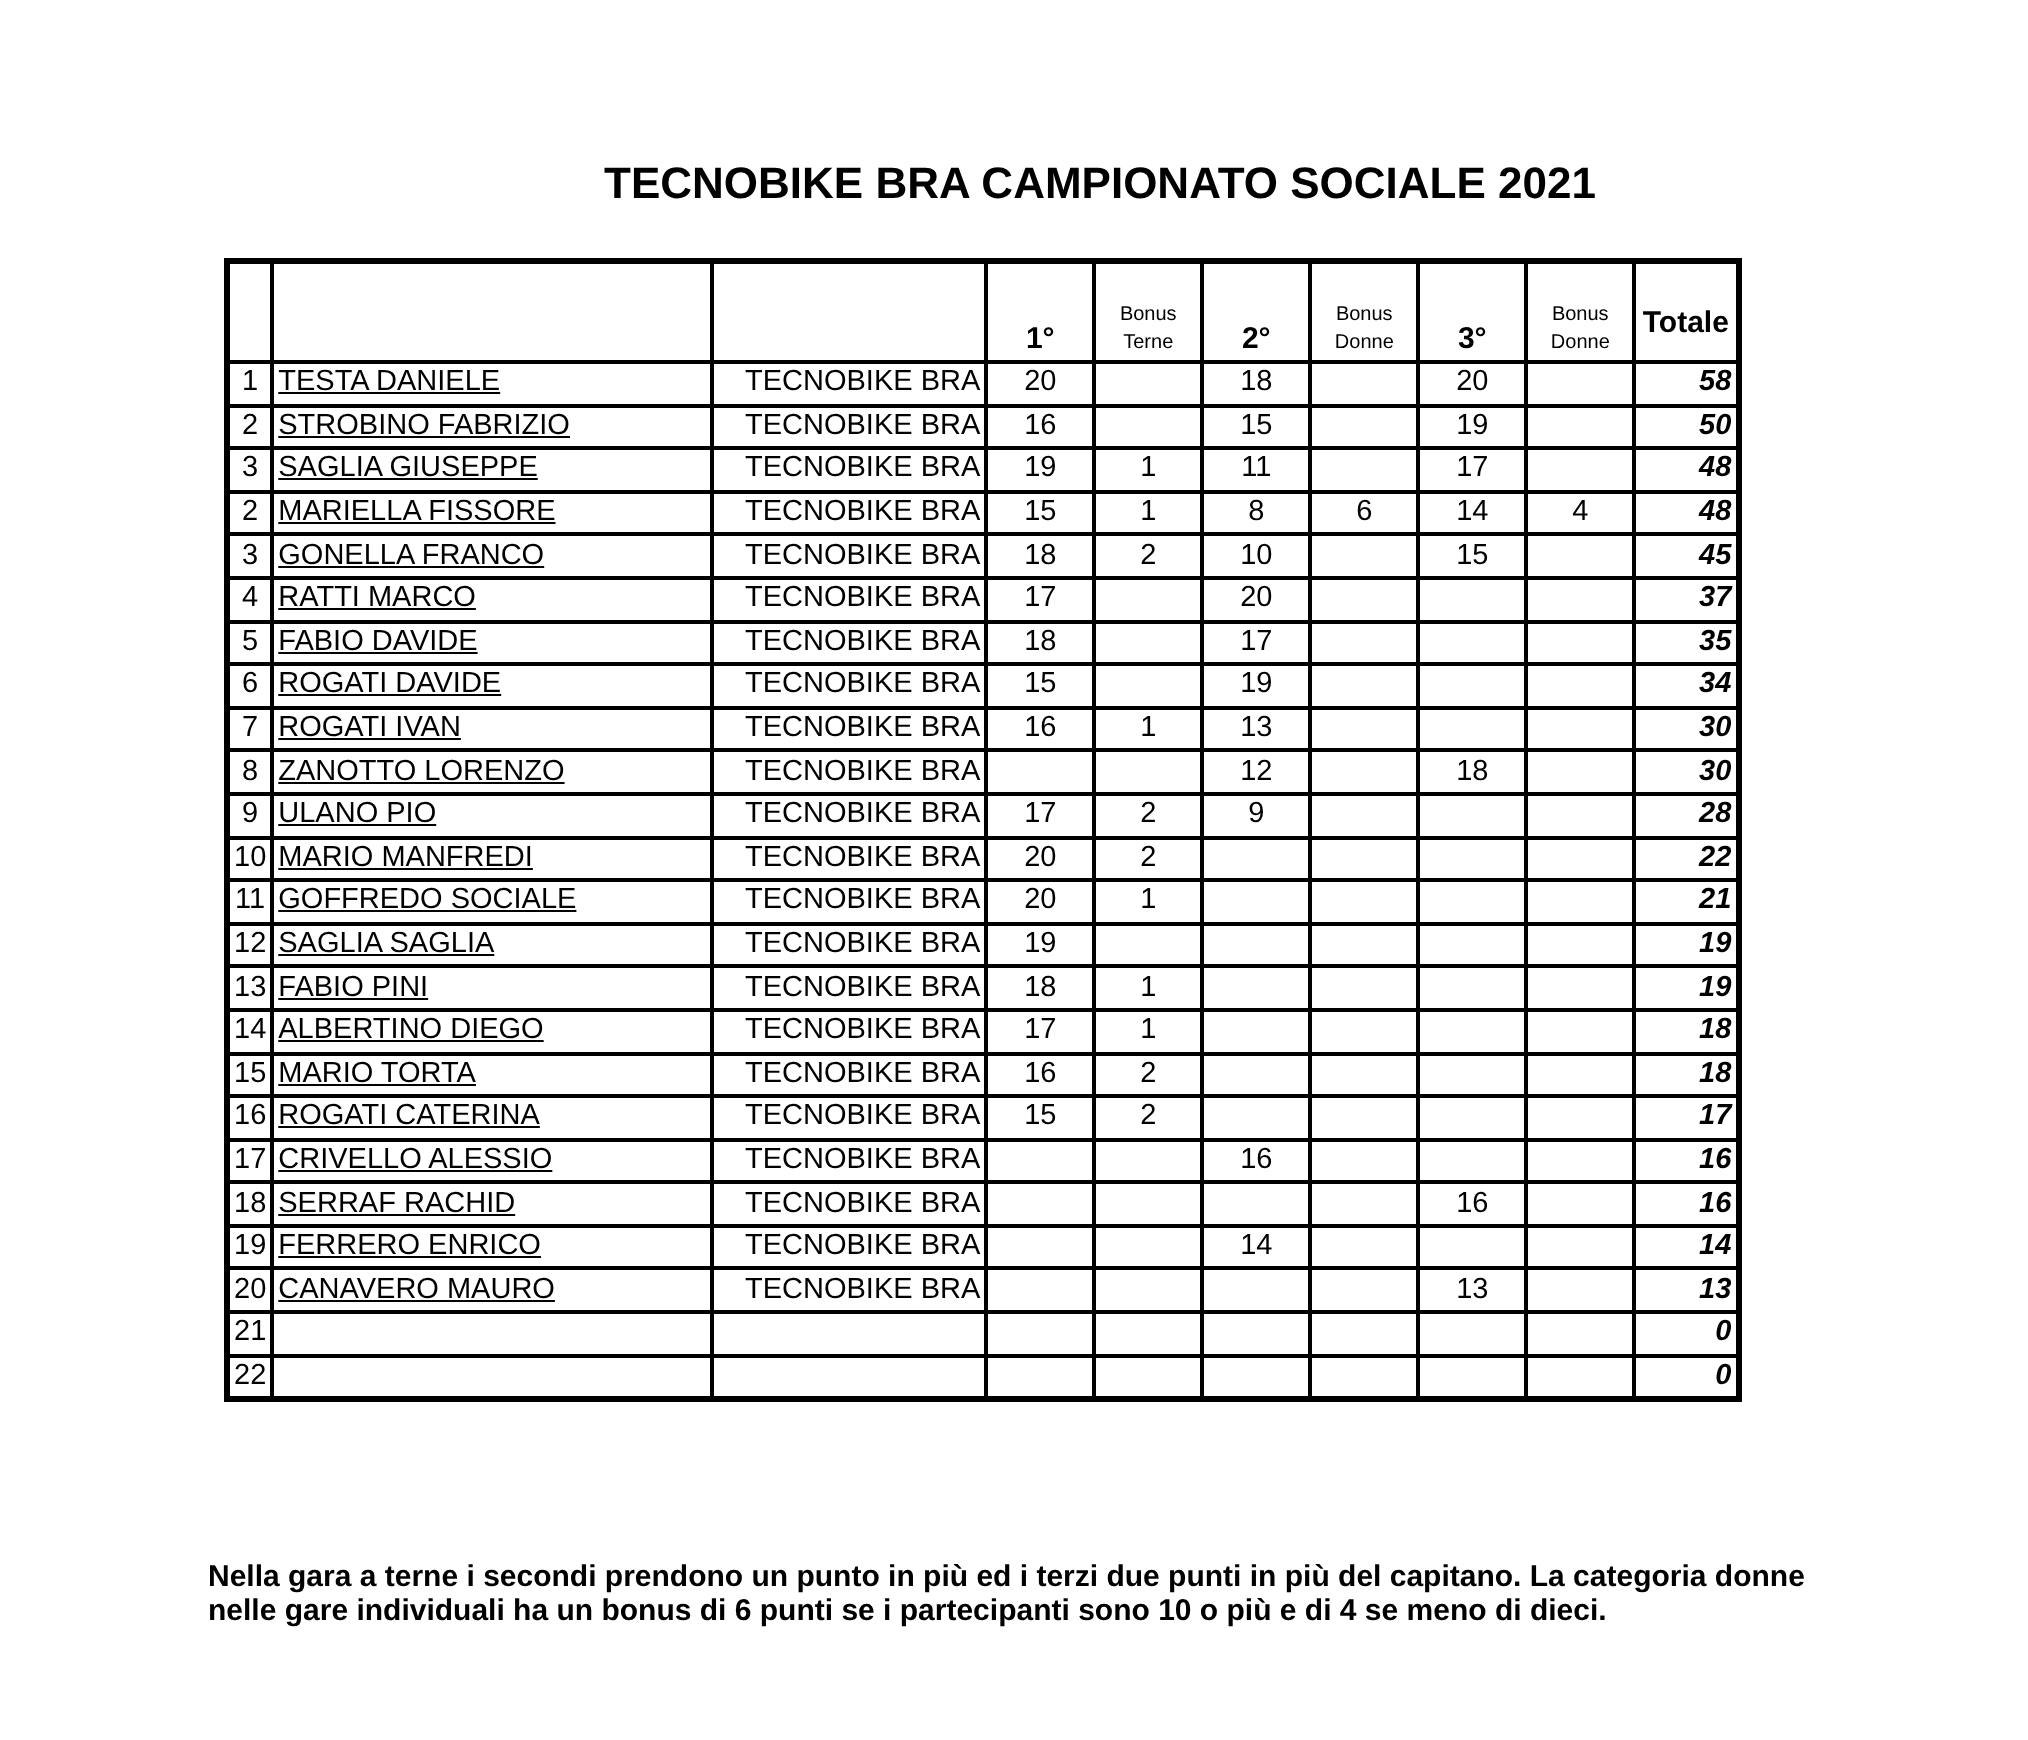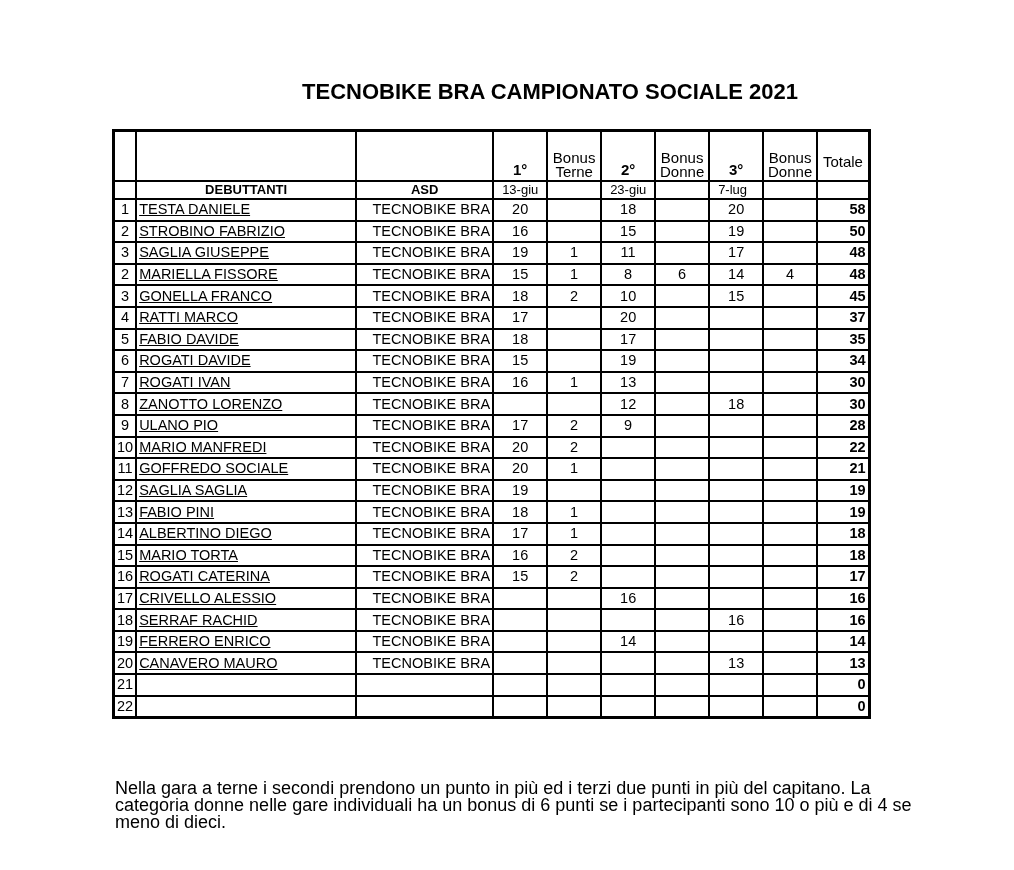--- a/index.html
+++ b/index.html
@@ -23,31 +23,31 @@
   col.c-num { width: 22px; }
   col.c-name { width: 220px; }
   col.c-asd { width: 137px; }
   col.c-r { width: 54px; }
   col.c-b { width: 54px; }
   col.c-tot { width: 52px; }
   td.num { text-align: center; }
   td.name { text-align: left; padding-left: 1px; text-decoration: underline; }
   td.asd { text-align: right; padding-left: 1px; }
   td.val { text-align: center; }
-  td.tot { text-align: right; padding-right: 8px; font-weight: bold; }
+  td.tot { text-align: right; padding-right: 8px; font-weight: bold; font-style: italic; }
   tr.hdr1 td { height: 38px; vertical-align: bottom; }
   tr.hdr1 td.race { font-weight: bold; font-size: 15px; text-align: center; padding-bottom: 2px; }
-  tr.hdr1 td.bonus { font-size: 15px; text-align: center; line-height: 14px; padding-bottom: 1px; }
-  tr.hdr1 td.totale { font-weight: normal; font-size: 15px; text-align: center; vertical-align: middle; padding-top: 10px; }
+  tr.hdr1 td.bonus { font-size: 10px; text-align: center; line-height: 14px; padding-bottom: 1px; }
+  tr.hdr1 td.totale { font-weight: bold; font-size: 15px; text-align: center; vertical-align: middle; padding-top: 10px; }
   tr.hdr2 td { height: 16px; font-size: 13px; line-height: 14px; }
   tr.hdr2 td.colh { font-weight: bold; text-align: center; }
   tr.hdr2 td.date { text-align: left; padding-left: 8px; }
   .note {
-    position: absolute; left: 115px; top: 780px; width: 820px;
-    font-size: 18px; line-height: 17px;
+    position: absolute; left: 104px; top: 780px; width: 820px;
+    font-size: 15px; line-height: 17px; font-weight: bold;
   }
 </style>
 </head>
 <body>
 
 <div class="title">TECNOBIKE BRA CAMPIONATO SOCIALE 2021</div>
 
 <table class="standings">
   <colgroup>
     <col class="c-num">
@@ -67,32 +67,20 @@
       <td></td>
       <td></td>
       <td class="race">1°</td>
       <td class="bonus">Bonus<br>Terne</td>
       <td class="race">2°</td>
       <td class="bonus">Bonus<br>Donne</td>
       <td class="race">3°</td>
       <td class="bonus">Bonus<br>Donne</td>
       <td class="totale">Totale</td>
     </tr>
-    <tr class="hdr2">
-      <td></td>
-      <td class="colh">DEBUTTANTI</td>
-      <td class="colh">ASD</td>
-      <td class="date">13-giu</td>
-      <td></td>
-      <td class="date">23-giu</td>
-      <td></td>
-      <td class="date">7-lug</td>
-      <td></td>
-      <td></td>
-    </tr>
   <tr>
         <td class="num">1</td>
         <td class="name">TESTA DANIELE</td>
         <td class="asd">TECNOBIKE BRA</td>
         <td class="val">20</td>
         <td class="val"></td>
         <td class="val">18</td>
         <td class="val"></td>
         <td class="val">20</td>
         <td class="val"></td>

